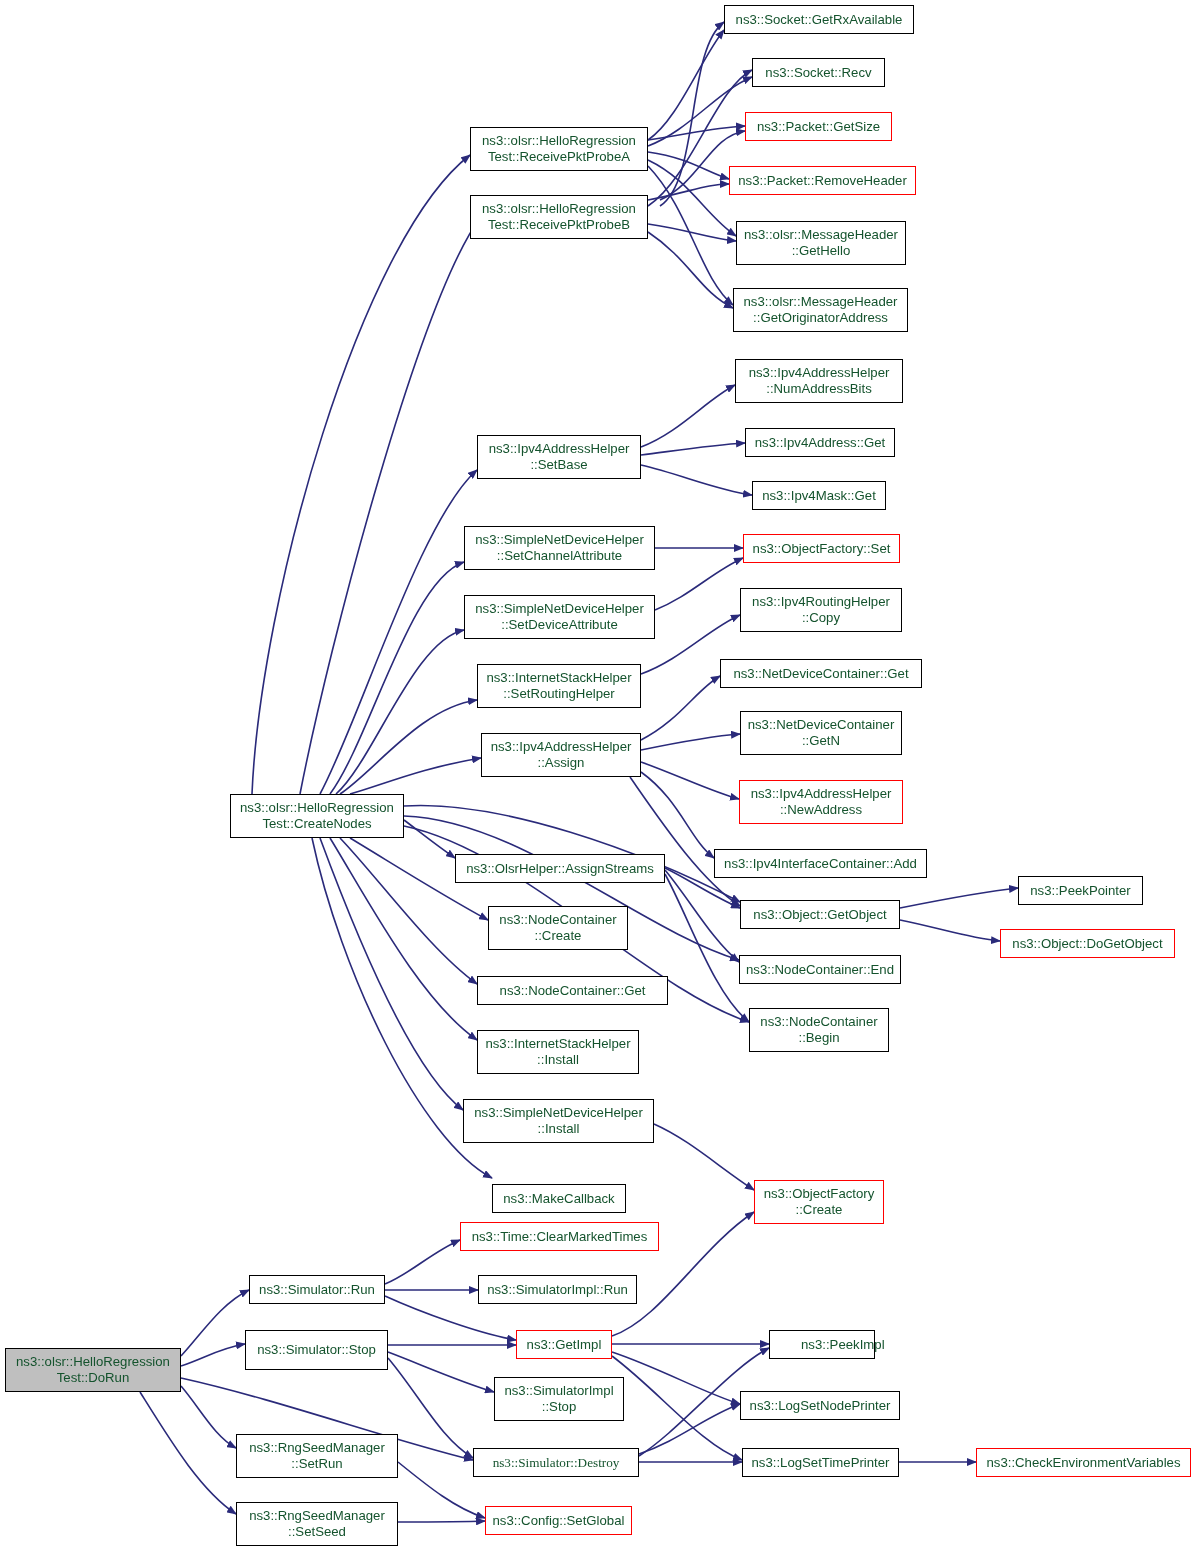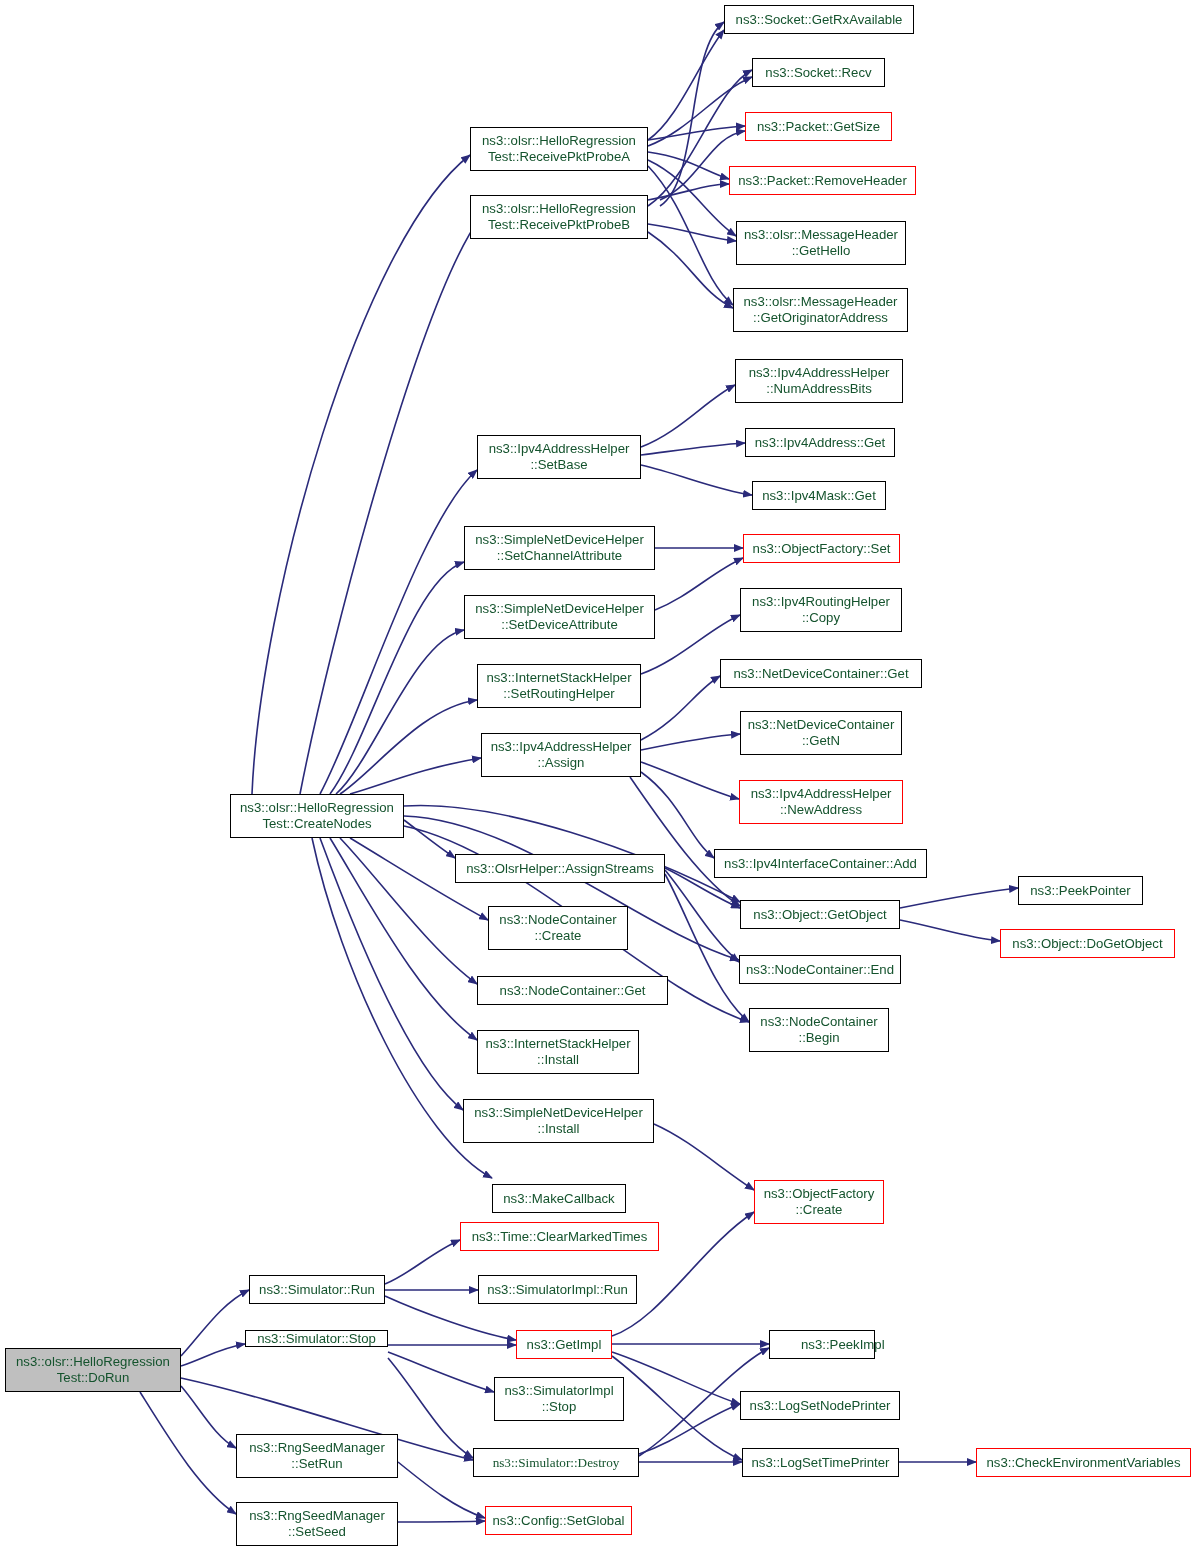--- a/index.html
+++ b/index.html
@@ -146,21 +146,21 @@
       <div class="node" style="left: 463px; top: 1099px; width: 191px; height: 44px;"><span class="lbl">ns3::SimpleNetDeviceHelper
 ::Install</span></div>
       <div class="node" style="left: 492px; top: 1169px; width: 134px; height: 29px; margin-top: 15px;"><span class="lbl">ns3::MakeCallback</span></div>
       <div class="node red" style="left: 754px; top: 1180px; width: 130px; height: 44px;"><span class="lbl">ns3::ObjectFactory
 ::Create</span></div>
       <div class="node red" style="left: 460px; top: 1222px; width: 199px; height: 29px;"><span class="lbl">ns3::Time::ClearMarkedTimes</span></div>
       <div class="node" style="left: 249px; top: 1275px; width: 136px; height: 29px;"><span class="lbl">ns3::Simulator::Run</span></div>
       <div class="node" style="left: 478px; top: 1275px; width: 159px; height: 29px;"><span class="lbl">ns3::SimulatorImpl::Run</span></div>
       <div class="node red" style="left: 516px; top: 1330px; width: 96px; height: 29px;"><span class="lbl">ns3::GetImpl</span></div>
       <div class="node" style="left: 769px; top: 1330px; width: 106px; height: 29px; padding-left: 31px;"><span class="lbl">ns3::PeekImpl</span></div>
-      <div class="node" style="left: 245px; top: 1330px; width: 143px; height: 17px;"><span class="lbl">ns3::Simulator::Stop</span></div>
+      <div class="node" style="left: 245px; top: 1330px; width: 143px; height: 40px;"><span class="lbl">ns3::Simulator::Stop</span></div>
       <div class="node" style="left: 494px; top: 1377px; width: 130px; height: 44px;"><span class="lbl">ns3::SimulatorImpl
 ::Stop</span></div>
       <div class="node" style="left: 740px; top: 1391px; width: 160px; height: 29px;"><span class="lbl">ns3::LogSetNodePrinter</span></div>
       <div class="node cur" style="left: 5px; top: 1348px; width: 176px; height: 44px;"><span class="lbl">ns3::olsr::HelloRegression
 Test::DoRun</span></div>
       <div class="node" style="left: 236px; top: 1434px; width: 162px; height: 44px;"><span class="lbl">ns3::RngSeedManager
 ::SetRun</span></div>
       <div class="node" style="left: 473px; top: 1448px; width: 166px; height: 29px; font-family: Liberation Serif, serif;"><span class="lbl">ns3::Simulator::Destroy</span></div>
       <div class="node" style="left: 742px; top: 1448px; width: 157px; height: 29px;"><span class="lbl">ns3::LogSetTimePrinter</span></div>
       <div class="node red" style="left: 976px; top: 1448px; width: 215px; height: 29px;"><span class="lbl">ns3::CheckEnvironmentVariables</span></div>

